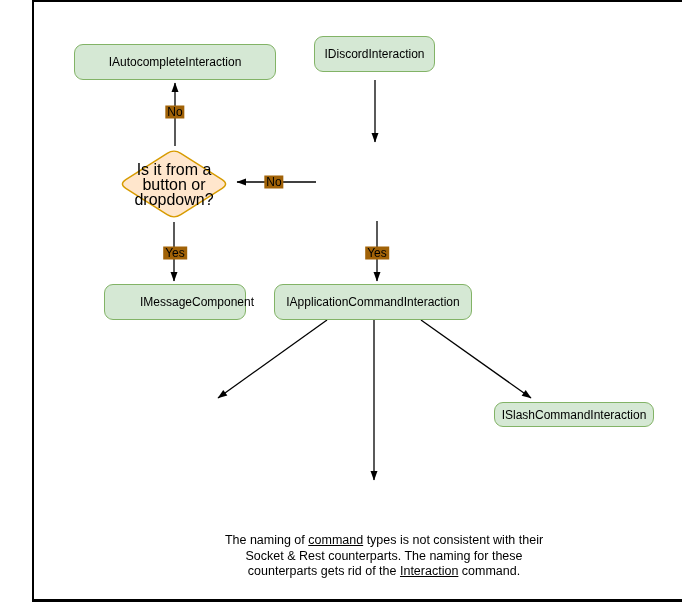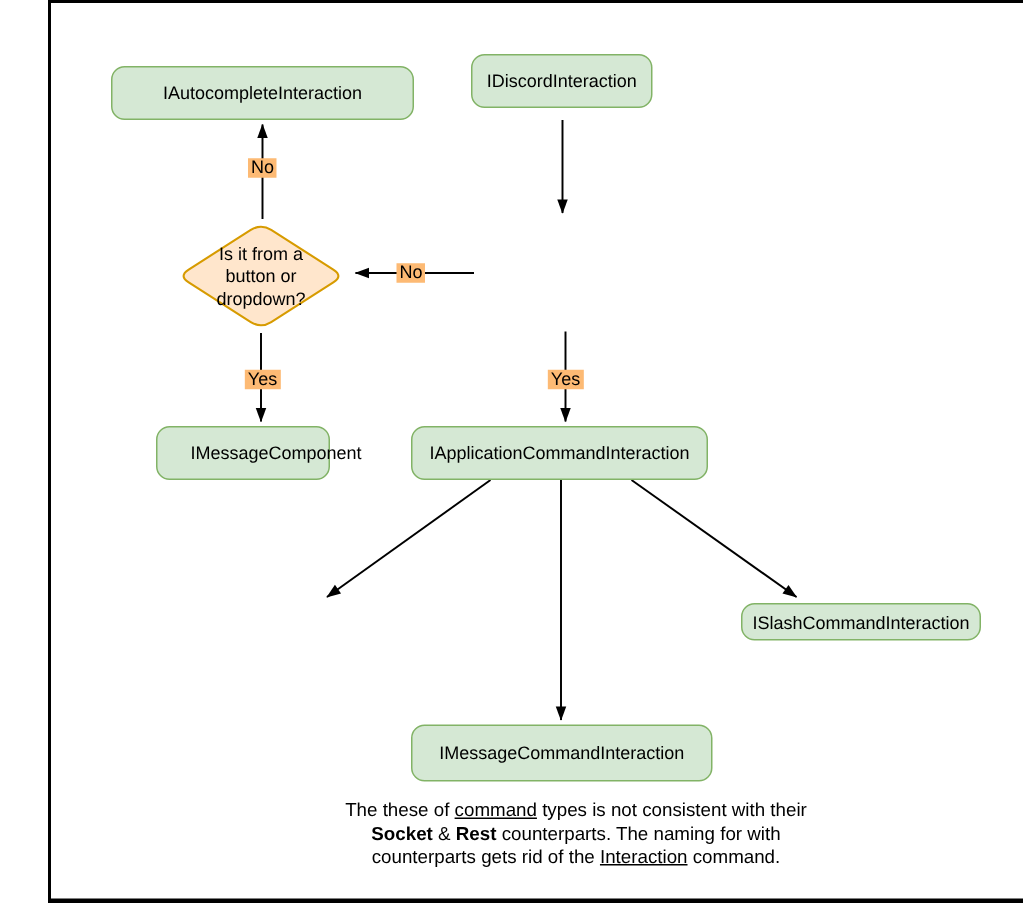--- a/index.html
+++ b/index.html
@@ -21,54 +21,54 @@
     display:flex;align-items:center;justify-content:center;
     background:var(--node_fill,#d5e8d4);
     border:1.4px solid var(--node_border,#82b366);
     border-radius:9px;
     font-size:12px;line-height:14px;
     text-align:center;
     color:#000;
   }
   .n-autocomplete{left:40px;top:42px;width:202px;height:36px;}
   .n-discord{left:280px;top:34px;width:121px;height:36px;}
-  .n-message-component{left:70px;top:282px;width:116px;height:36px;padding-left:44px;}
+  .n-message-component{left:70px;top:282px;width:142px;height:36px;padding-left:44px;}
   .n-application-command{left:240px;top:282px;width:198px;height:36px;}
   .n-user-command{left:60px;top:400px;width:160px;height:38px;}
   .n-slash-command{left:460px;top:400px;width:160px;height:25px;}
   .n-message-command{left:240px;top:481px;width:201px;height:38px;}
   .decision{position:absolute;}
   .d-button-dropdown{left:83px;top:145px;width:114px;height:74px;}
   .d-command{left:283px;top:143px;width:120px;height:75px;}
   .decision svg{position:absolute;left:0;top:0;width:100%;height:100%;}
   .decision .dtext{
     position:absolute;inset:0;
     display:flex;align-items:center;justify-content:center;
-    text-align:center;font-size:12px;line-height:15px;
+    text-align:center;font-size:16px;line-height:15px;
     white-space:pre-line;color:#000;
   }
   .edge-label{
     position:absolute;
     transform:translate(-50%,-50%);
-    background:#fdba74;
+    background:#a16207;
     padding:0 2px;
     font-size:12px;line-height:13px;color:#000;
   }
   .el-no1{left:141px;top:110px;}
   .el-no2{left:240px;top:180px;}
   .el-yes1{left:141px;top:251px;}
   .el-yes2{left:343px;top:251px;}
   .note{
     position:absolute;
     left:150px;top:531px;width:400px;
     text-align:center;
     font-size:12.5px;line-height:15.5px;
     white-space:pre-line;color:#000;
   }
-  .note b{font-weight:bold;}
+  .note b{font-weight:normal;}
   .note u{}
 </style>
 </head>
 <body>
 
 <div class="frame">
 
   <svg class="edges" viewBox="0 0 678 597" xmlns="http://www.w3.org/2000/svg">
     <defs>
       <marker id="arrow" markerWidth="11" markerHeight="9" refX="9.5" refY="4" orient="auto" markerUnits="userSpaceOnUse">
@@ -91,34 +91,33 @@
     <line x1="387" y1="318" x2="497" y2="396" stroke="#000" stroke-width="1.3" marker-end="url(#arrow)"></line>
 
     <line x1="340" y1="318" x2="340" y2="478" stroke="#000" stroke-width="1.3" marker-end="url(#arrow)"></line>
   </svg>
 
   <div class="node n-autocomplete">IAutocompleteInteraction</div>
   <div class="node n-discord">IDiscordInteraction</div>
   <div class="node n-message-component">IMessageComponent</div>
   <div class="node n-application-command">IApplicationCommandInteraction</div>
   <div class="node n-slash-command">ISlashCommandInteraction</div>
-  <div class="node n-message-command">IMessageCommandInteraction</div>
 
   <div class="decision d-button-dropdown">
     <svg viewBox="0 0 114 74" xmlns="http://www.w3.org/2000/svg">
       <path d="M 50.2 6.3 Q 57 2 63.8 6.3 L 105.2 32.7 Q 112 37 105.2 41.3 L 63.8 67.7 Q 57 72 50.2 67.7 L 8.8 41.3 Q 2 37 8.8 32.7 Z" fill="#ffe6cc" stroke="#d79b00" stroke-width="1.4" stroke-linejoin="round"></path>
     </svg>
     <div class="dtext">Is it from a
 button or
 dropdown?</div>
   </div>
 
 
   <div class="edge-label el-no1">No</div>
   <div class="edge-label el-no2">No</div>
   <div class="edge-label el-yes1">Yes</div>
   <div class="edge-label el-yes2">Yes</div>
 
-  <div class="note"><span>The these of </span><u>command</u><span> types is not consistent with their
-</span><b>Socket</b><span> &amp; </span><b>Rest</b><span> counterparts. The naming for with
+  <div class="note"><span>The naming of </span><u>command</u><span> types is not consistent with their
+</span><b>Socket</b><span> &amp; </span><b>Rest</b><span> counterparts. The naming for these
 counterparts gets rid of the </span><u>Interaction</u><span> command.</span></div>
 
 </div>
 
 </body></html>

